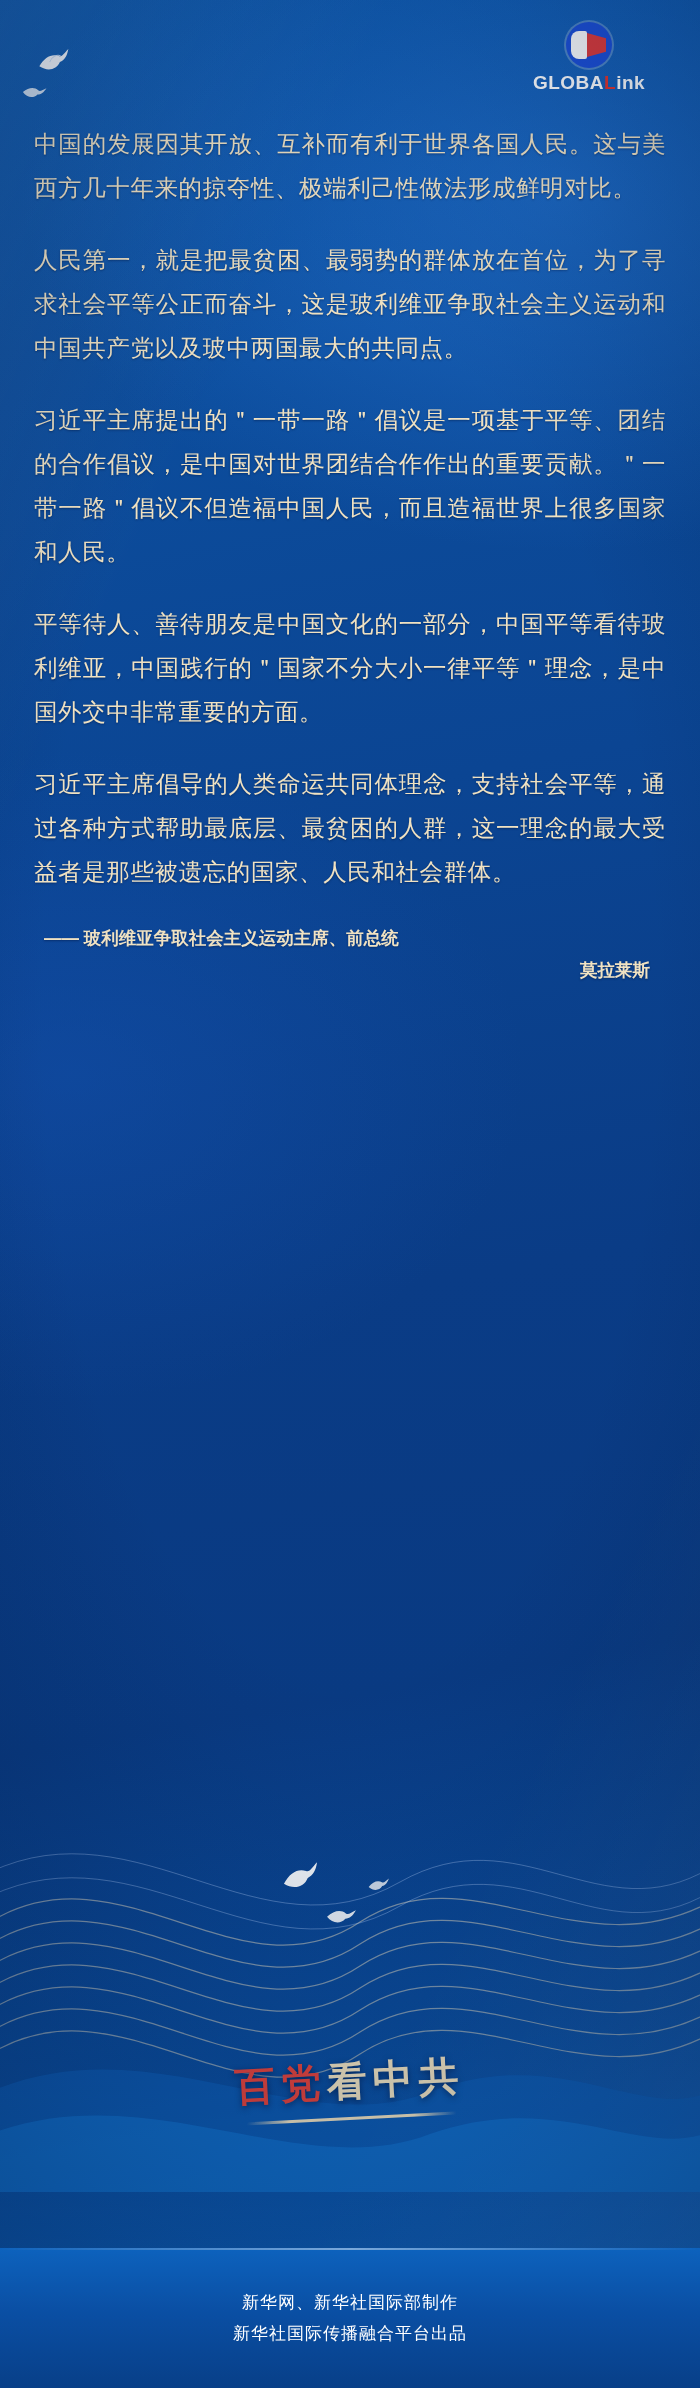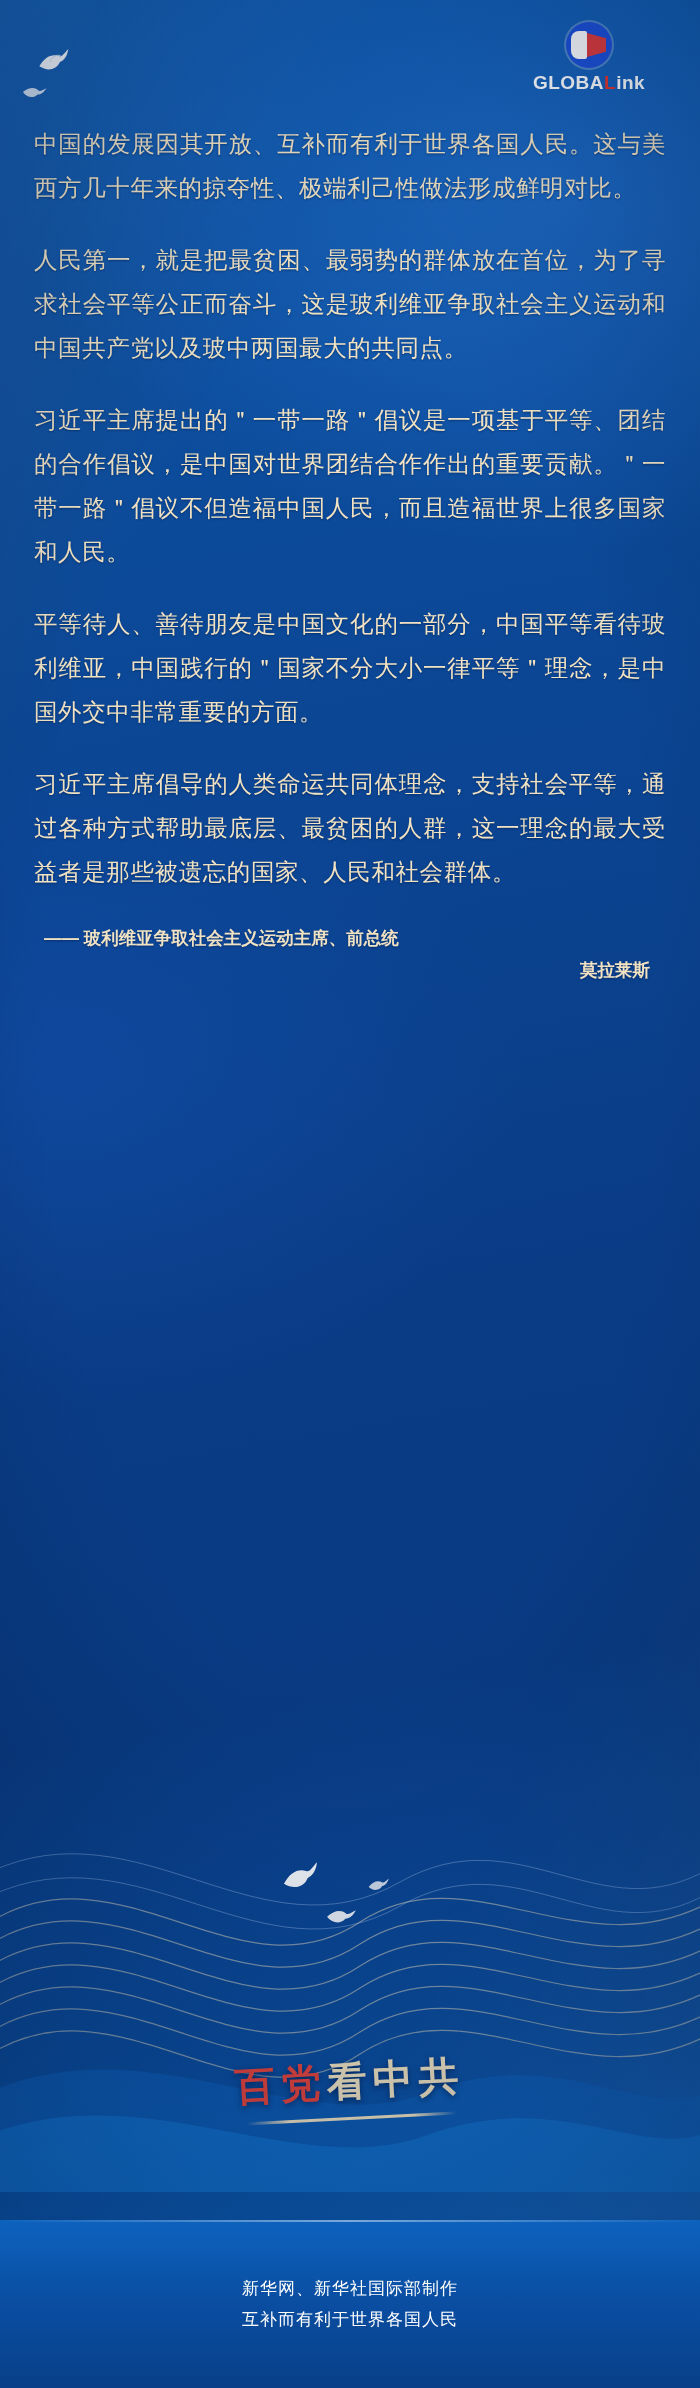--- a/index.html
+++ b/index.html
@@ -123,21 +123,21 @@
   .badge .cn .red { color:#e8433a; }
   .badge .underline {
     margin:8px auto 0; width:210px; height:3px;
     background:linear-gradient(90deg, rgba(243,228,192,0) 0%, #f3e4c0 20%, #f3e4c0 80%, rgba(243,228,192,0) 100%);
     border-radius:2px;
   }
 
   
   .footer {
     position:absolute; left:0; right:0; bottom:0;
-    height:168px;
+    height:140px;
     background:linear-gradient(180deg, #0d62bd 0%, #0a4fa4 45%, #083f88 100%);
     display:flex; flex-direction:column; align-items:center; justify-content:center;
     gap:8px;
   }
   .footer .fline {
     color:#ffffff;
     font-size:17px;
     letter-spacing:1px;
   }
   .footer-sep {
@@ -220,15 +220,15 @@
   <div class="badge">
     <div class="cn"><span class="red">百</span><span class="red">党</span><span>看</span><span>中</span><span>共</span></div>
     <div class="underline"></div>
   </div>
 
   <div class="vignette"></div>
 
   <div class="footer">
     <div class="footer-sep"></div>
     <div class="fline">新华网、新华社国际部制作</div>
-    <div class="fline">互补而有利于世界各国人民</div>
+    <div class="fline">新华社国际传播融合平台出品</div>
   </div>
 </div>
 
 </body></html>

